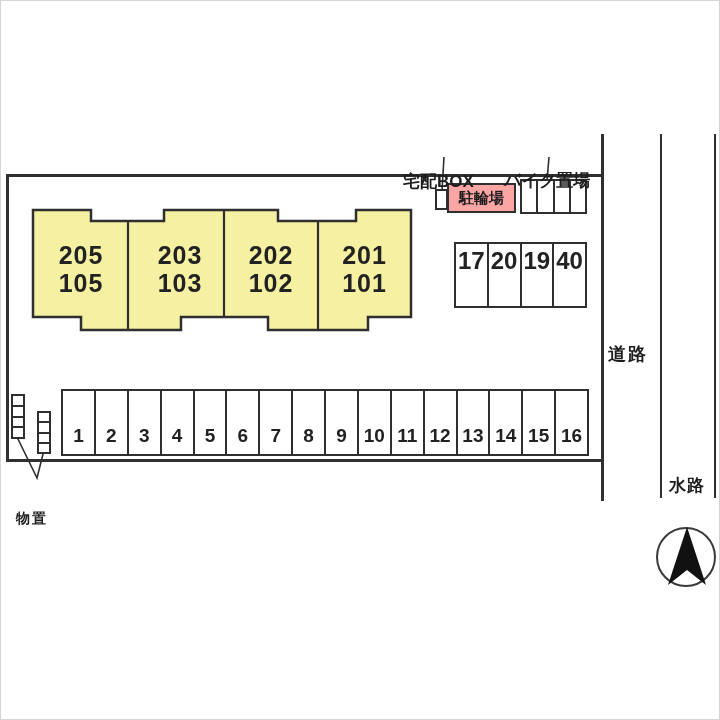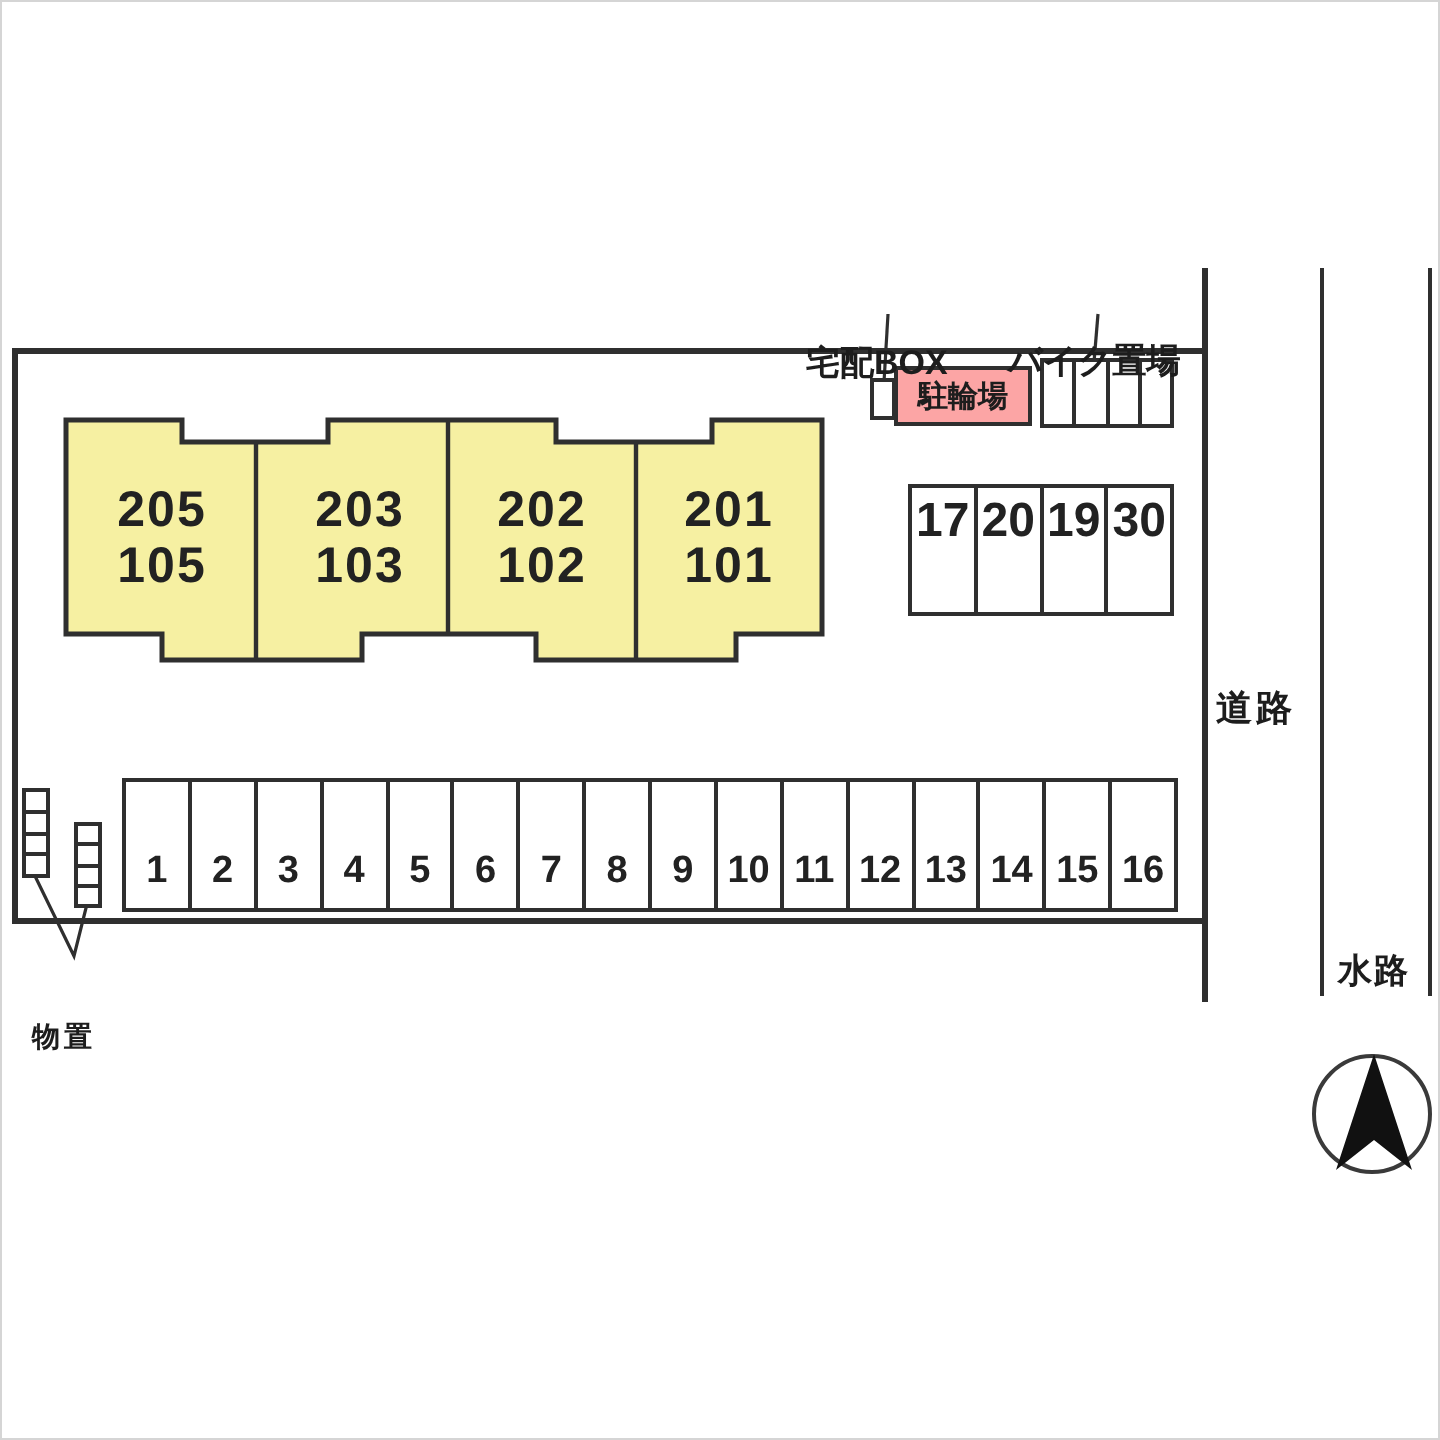--- a/index.html
+++ b/index.html
@@ -121,21 +121,21 @@
     <div class="pcell">13</div>
     <div class="pcell">14</div>
     <div class="pcell">15</div>
     <div class="pcell">16</div>
   </div>
 
   <div class="abs parking-block">
     <div class="pcell">17</div>
     <div class="pcell">20</div>
     <div class="pcell">19</div>
-    <div class="pcell">30</div>
+    <div class="pcell">40</div>
   </div>
 
   <div class="abs bicycle-box">
     <span>駐輪場</span>
   </div>
 
   <div class="abs bike-box">
     <div class="bcell"></div>
     <div class="bcell"></div>
     <div class="bcell"></div>

